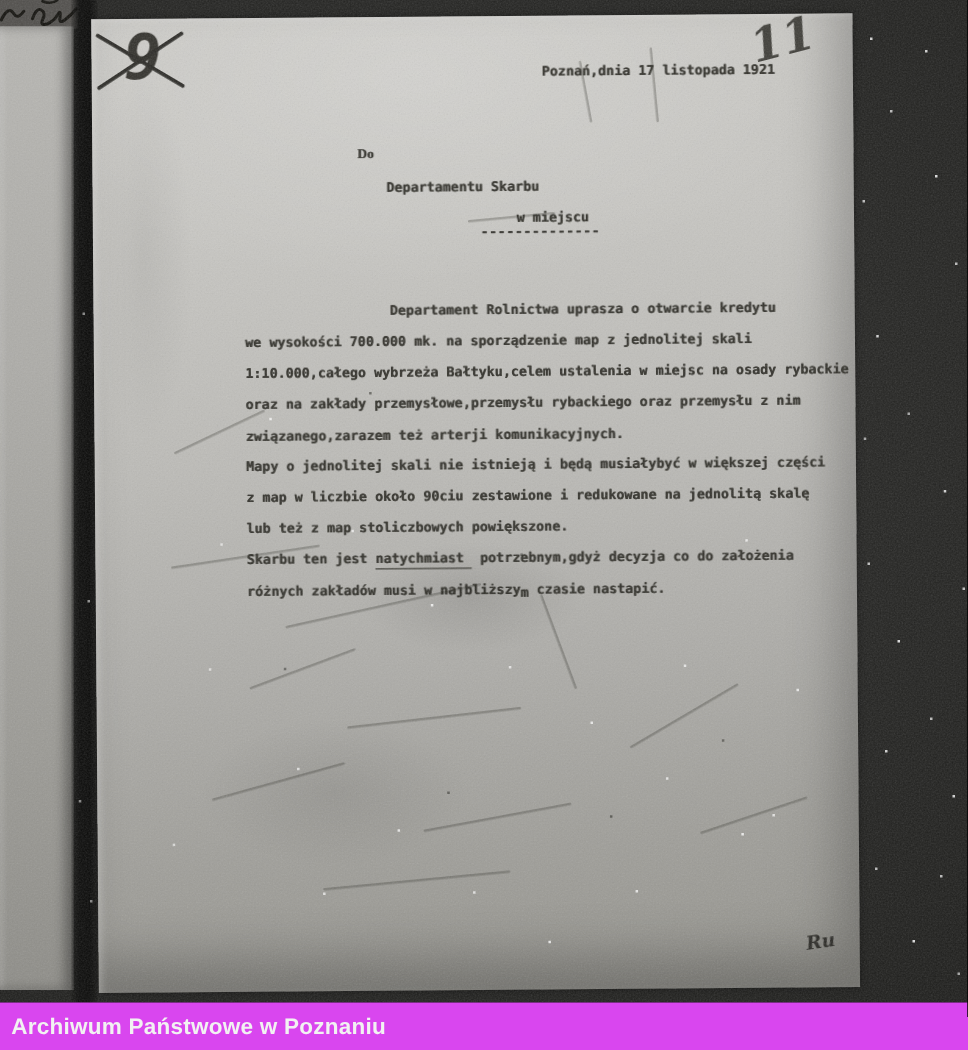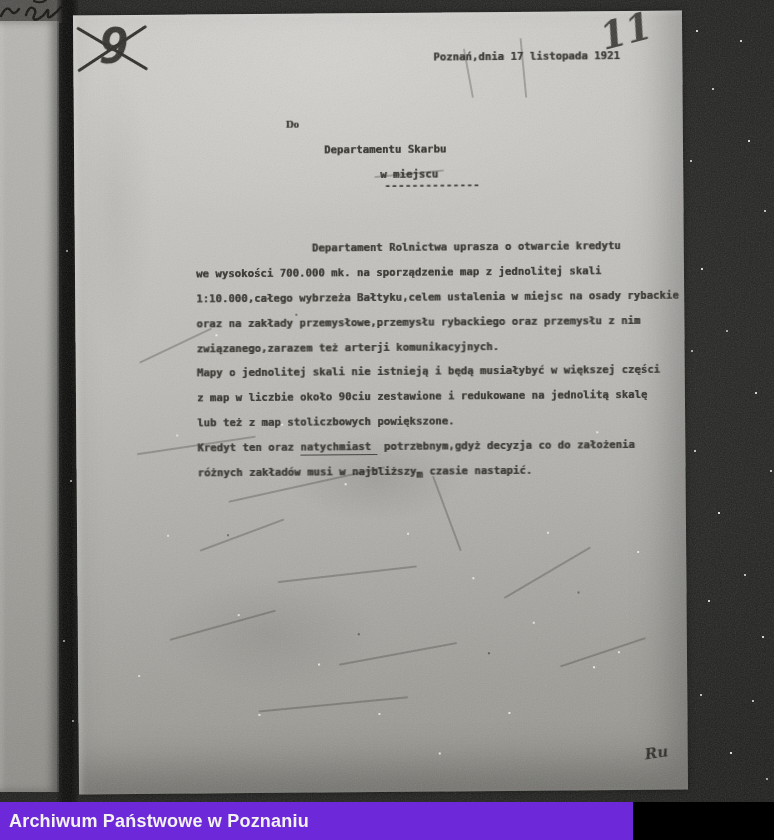--- a/index.html
+++ b/index.html
@@ -22,22 +22,22 @@
           radial-gradient(ellipse 480px 240px at 42% 6%, rgba(255,255,255,.18), transparent 70%),
           linear-gradient(176deg,#cbcac6 0%,#c7c6c2 22%,#bcbbb7 45%,#adaca8 66%,#9f9e99 84%,#95948e 100%);
         box-shadow:inset 4px 2px 7px -2px rgba(255,255,255,.30),
                    inset -16px -26px 40px rgba(0,0,0,.25),
                    0 0 6px rgba(0,0,0,.5);}
   
   .tw{position:absolute;white-space:pre;font:700 10.7px/13px "DejaVu Sans Mono",monospace;
       color:#33322c;letter-spacing:0;filter:blur(.25px);text-shadow:.4px 0 0 rgba(51,50,44,.8);}
   .date{left:360px;top:38px;}
   .salut{left:212px;top:104px;font-family:Liberation Serif, serif;}
-  .addr1{left:250px;top:130px;}
-  .addr2{left:306px;top:155px;}
+  .addr1{left:235px;top:130px;}
+  .addr2{left:339px;top:155px;}
   .dashrow{left:310px;top:166px;letter-spacing:.4px;}
   #letter-body{position:absolute;left:121px;top:228px;width:500px;}
   .tline{height:24.9px;white-space:pre;font:700 10.7px/13px "DejaVu Sans Mono",monospace;
          color:#33322c;filter:blur(.25px);text-shadow:.4px 0 0 rgba(51,50,44,.8);}
   .tline.indent{padding-left:116px;}
   .tline span.u{border-bottom:1.6px solid rgba(45,44,38,.9);padding-bottom:1px;}
   .tline span.sub{position:relative;top:3px;}
   
   .hand{position:absolute;font-family:"DejaVu Serif",serif;font-style:italic;color:#3a3a35;}
   .pageno{left:527px;top:-2px;font-size:37px;font-weight:700;transform:rotate(-14deg);
@@ -78,21 +78,21 @@
       360px 740px 0 0 rgba(255,255,255,.8),90px 520px 0 0 rgba(255,255,255,.6),
       520px 420px 0 0 rgba(255,255,255,.7),560px 540px 0 0 rgba(255,255,255,.75),
       100px 420px 0 0 rgba(255,255,255,.6),180px 700px 0 0 rgba(255,255,255,.7),
       430px 700px 0 0 rgba(255,255,255,.75),470px 520px 0 0 rgba(255,255,255,.7),
       60px 660px 0 0 rgba(255,255,255,.6),540px 640px 0 0 rgba(255,255,255,.7),
       220px 300px 0 0 rgba(25,25,20,.5),340px 430px 0 0 rgba(25,25,20,.5),
       150px 520px 0 0 rgba(25,25,20,.45),410px 640px 0 0 rgba(25,25,20,.5),
       500px 580px 0 0 rgba(25,25,20,.45),280px 620px 0 0 rgba(25,25,20,.5);}
   .grain{position:absolute;left:0;top:0;width:774px;height:802px;opacity:.17;pointer-events:none;}
   
-  #caption-bar{position:absolute;left:0;top:802px;width:633px;height:38px;background:#6d28d9;}
+  #caption-bar{position:absolute;left:0;top:802px;width:774px;height:38px;background:#d946ef;}
   #caption-bar .cap{position:absolute;left:9px;top:8px;color:#f2f2f2;
       font:700 18px/22px "Liberation Sans",sans-serif;letter-spacing:.2px;}
 </style>
 </head>
 <body>
 
 <div id="stage">
   <div id="photo">
 
     <div class="prev-top-patch">
@@ -123,21 +123,21 @@
 
       <div id="letter-body">
           <div class="tline indent"><span>Departament Rolnictwa uprasza o otwarcie kredytu</span></div>
           <div class="tline"><span>we wysokości 700.000 mk. na sporządzenie map z jednolitej skali</span></div>
           <div class="tline"><span>1:10.000,całego wybrzeża Bałtyku,celem ustalenia w miejsc na osady rybackie</span></div>
           <div class="tline"><span>oraz na zakłady przemysłowe,przemysłu rybackiego oraz przemysłu z nim</span></div>
           <div class="tline"><span>związanego,zarazem też arterji komunikacyjnych.</span></div>
           <div class="tline"><span>Mapy o jednolitej skali nie istnieją i będą musiałybyć w większej części</span></div>
           <div class="tline"><span>z map w liczbie około 90ciu zestawione i redukowane na jednolitą skalę</span></div>
           <div class="tline"><span>lub też z map stoliczbowych powiększone.</span></div>
-          <div class="tline"><span>Kredyt ten oraz </span><span class="u">natychmiast </span><span> potrzebnym,gdyż decyzja co do założenia</span></div>
+          <div class="tline"><span>Skarbu ten jest </span><span class="u">natychmiast </span><span> potrzebnym,gdyż decyzja co do założenia</span></div>
           <div class="tline"><span>różnych zakładów musi w najbliższy</span><span class="sub">m</span><span> czasie nastapić.</span></div>
         </div>
 
       <div class="hand initials">Ru</div>
 
       <div class="scr" style="left:60px;top:430px;width:120px;transform:rotate(-8deg)"></div>
       <div class="scr" style="left:150px;top:470px;width:160px;transform:rotate(-12deg)"></div>
       <div class="scr" style="left:120px;top:520px;width:90px;transform:rotate(-20deg)"></div>
       <div class="scr" style="left:200px;top:560px;width:140px;transform:rotate(-6deg)"></div>
       <div class="scr" style="left:90px;top:610px;width:110px;transform:rotate(-15deg)"></div>

